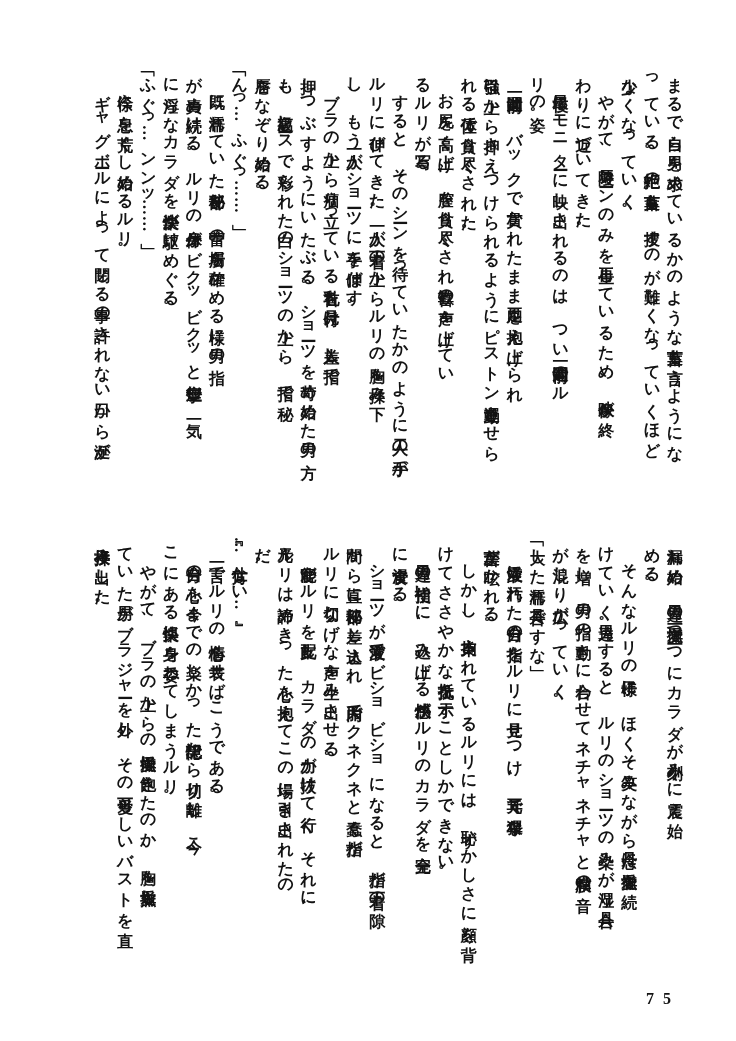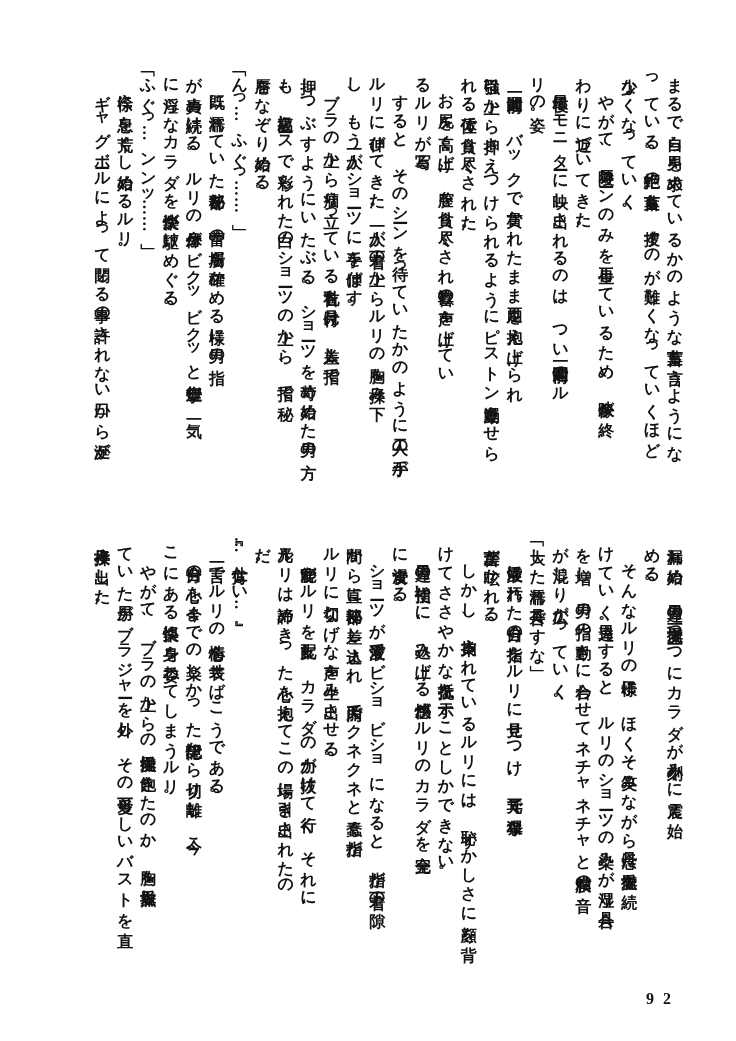--- a/index.html
+++ b/index.html
@@ -102,15 +102,15 @@
       <div class="col">だ。</div>
       <div class="col">『…仕方ない…』</div>
       <div class="col">　一言でルリの心情を表せばこうである。</div>
       <div class="col">　自分の心を今までの楽しかった記憶から切り離し、今こ</div>
       <div class="col">こにある快楽に身を委ねてしまうルリ。</div>
       <div class="col">　やがて、ブラの上からの愛撫に飽きたのか、胸を愛撫し</div>
       <div class="col">ていた男がブラジャーを外し、その可愛らしいバストを直</div>
       <div class="col">接揉み出した。</div>
     </div>
 
-  <div class="page-number">92</div>
+  <div class="page-number">75</div>
 
 </div>
 
 </body></html>

